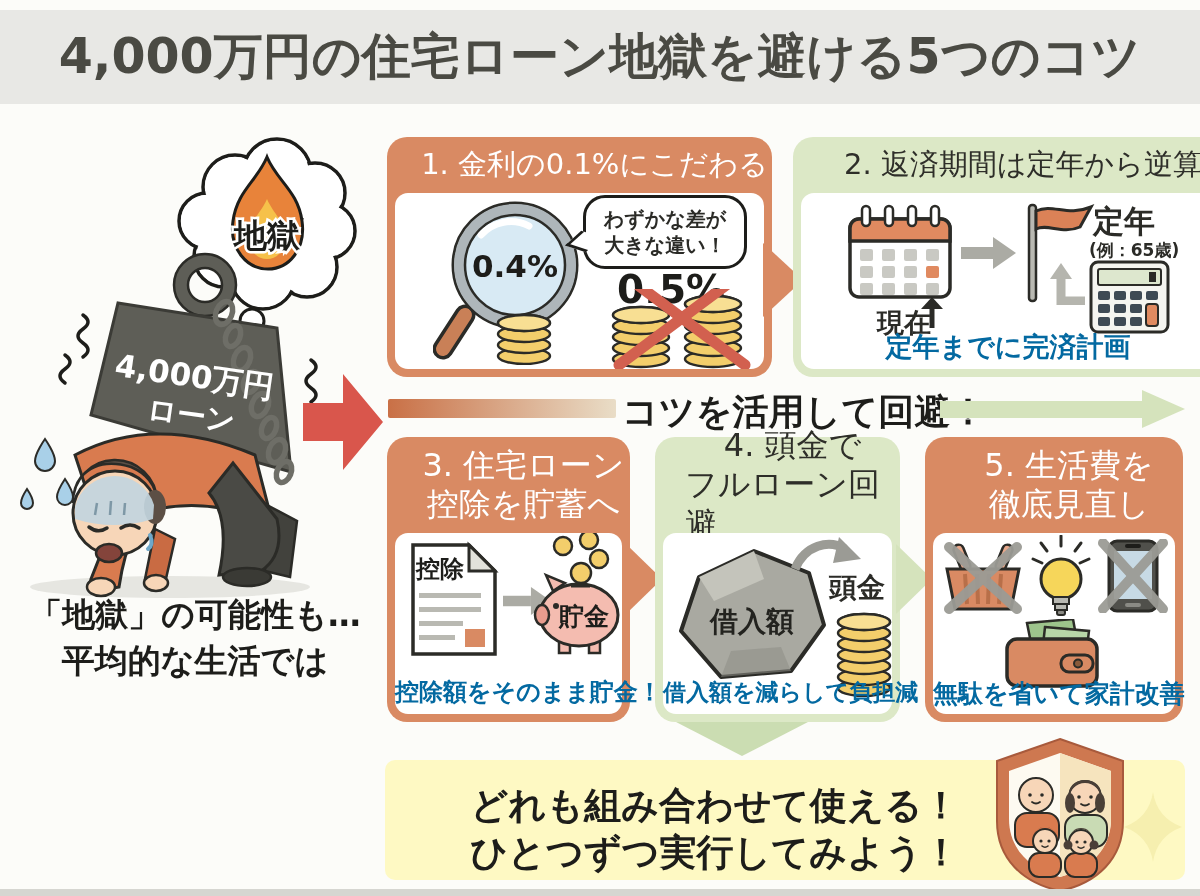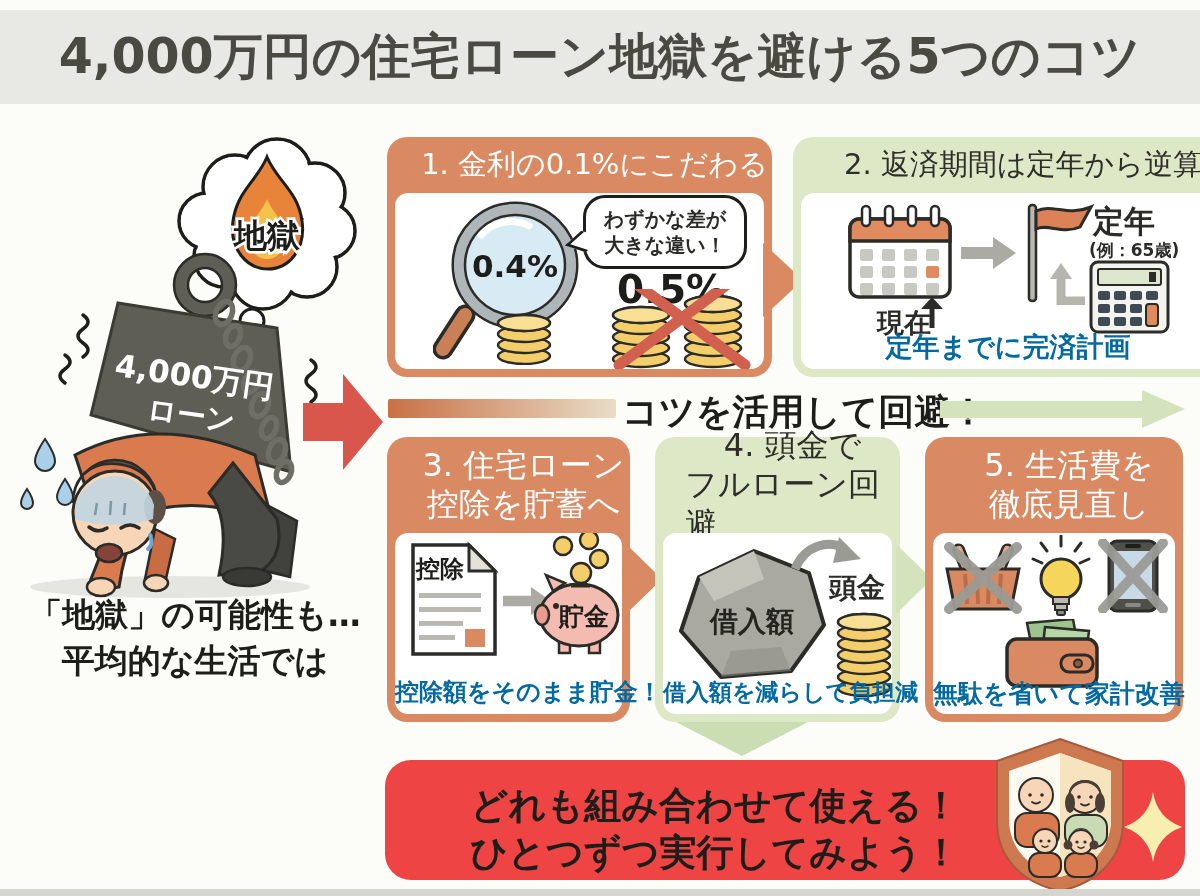--- a/index.html
+++ b/index.html
@@ -28,21 +28,21 @@
   .bubble{position:absolute;background:#fff;border:3.5px solid #1d1d1a;border-radius:22px;display:flex;flex-direction:column;align-items:center;justify-content:center;font-weight:bold;font-size:20px;line-height:1.3;}
   .bubble::after{content:"";position:absolute;left:-13px;bottom:14px;width:18px;height:18px;background:#fff;border-left:3.5px solid #1d1d1a;border-bottom:3.5px solid #1d1d1a;transform:rotate(33deg) skew(-15deg,-15deg);}
 
   .rejected{position:absolute;font-weight:bold;color:#1d1d1a;font-size:39px;}
 
   
   .grad-bar{background:linear-gradient(90deg,#c97046,#e9ddc7);height:19px;border-radius:2px;}
   .mid-label{font-size:36px;font-weight:bold;color:#1d1d1a;text-align:center;white-space:nowrap;}
 
   
-  .banner{background:#ef4444;border-radius:26px;}
+  .banner{background:#fef9c3;border-radius:10px;}
   .banner-text{position:absolute;left:20px;top:22px;width:620px;text-align:center;font-size:37px;font-weight:bold;line-height:1.28;color:#1d1d1a;}
 
   .left-caption{text-align:center;font-size:33px;font-weight:bold;line-height:1.4;color:#1d1d1a;white-space:nowrap;}
 
   .bottom-strip{left:0;top:889px;width:1200px;height:7px;background:#d6d6d1;}
   svg text{font-family:"DejaVu Sans","Liberation Sans",sans-serif;}
 </style>
 </head>
 <body>
 

